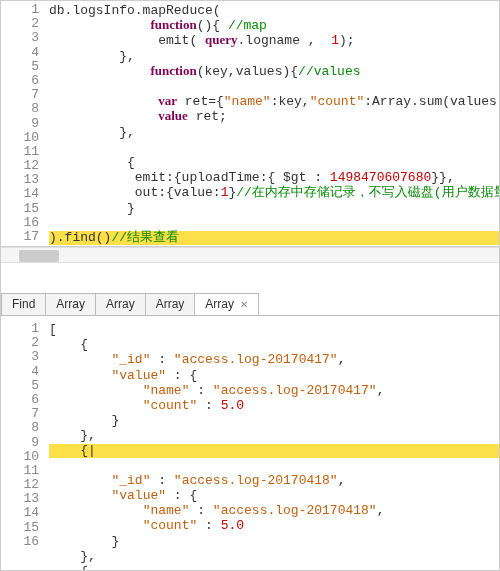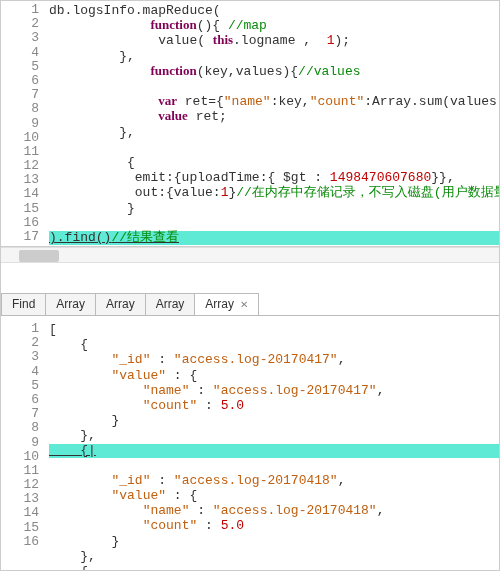--- a/index.html
+++ b/index.html
@@ -29,21 +29,21 @@
     min-width: 44px;
   }
   .gutter .ln { height: 14.2px; line-height: 14.2px; }
   .code {
     padding: 2px 0 2px 4px;
     white-space: pre;
     flex: 1;
     overflow: hidden;
   }
   .code .line { height: 14.2px; line-height: 14.2px; }
-  .hl { background: #5eead4; display: block; text-decoration: underline; }
+  .hl { background: #fde047; display: block; }
   .tok-kw  { color: #7f0055; font-weight: bold; font-family: Liberation Serif, serif; }
   .tok-str { color: #c06010; }
   .tok-num { color: #c00000; }
   .tok-com { color: #0a8a0a; }
   .tok-key { color: #c06010; }
   .hscroll {
     height: 16px;
     border-top: 1px solid #e0e0e0;
     border-bottom: 1px solid #e0e0e0;
     background: #f5f5f5;
@@ -104,21 +104,21 @@
       <div class="ln">11</div>
       <div class="ln">12</div>
       <div class="ln">13</div>
       <div class="ln">14</div>
       <div class="ln">15</div>
       <div class="ln">16</div>
       <div class="ln">17</div>
     </div>
   <div class="code" id="code-top"><span class="line"><span>db.logsInfo.mapReduce(</span></span>
 <span class="line"><span>             </span><span class="tok-kw">function</span><span>(){ </span><span class="tok-com">//map</span></span>
-<span class="line"><span>              value( </span><span class="tok-kw">this</span><span>.logname ,  </span><span class="tok-num">1</span><span>);</span></span>
+<span class="line"><span>              emit( </span><span class="tok-kw">query</span><span>.logname ,  </span><span class="tok-num">1</span><span>);</span></span>
 <span class="line"><span>         },</span></span>
 <span class="line"><span>             </span><span class="tok-kw">function</span><span>(key,values){</span><span class="tok-com">//values</span></span>
 <span class="line"><span></span></span>
 <span class="line"><span>              </span><span class="tok-kw">var</span><span> ret={</span><span class="tok-str">"name"</span><span>:key,</span><span class="tok-str">"count"</span><span>:Array.sum(values)};</span></span>
 <span class="line"><span>              </span><span class="tok-kw">value</span><span> ret;</span></span>
 <span class="line"><span>         },</span></span>
 <span class="line"><span></span></span>
 <span class="line"><span>          {</span></span>
 <span class="line"><span>           emit:{uploadTime:{ $gt : </span><span class="tok-num">1498470607680</span><span>}},</span></span>
 <span class="line"><span>           out:{value:</span><span class="tok-num">1</span><span>}</span><span class="tok-com">//在内存中存储记录，不写入磁盘(用户数据量少的场景)</span></span>

